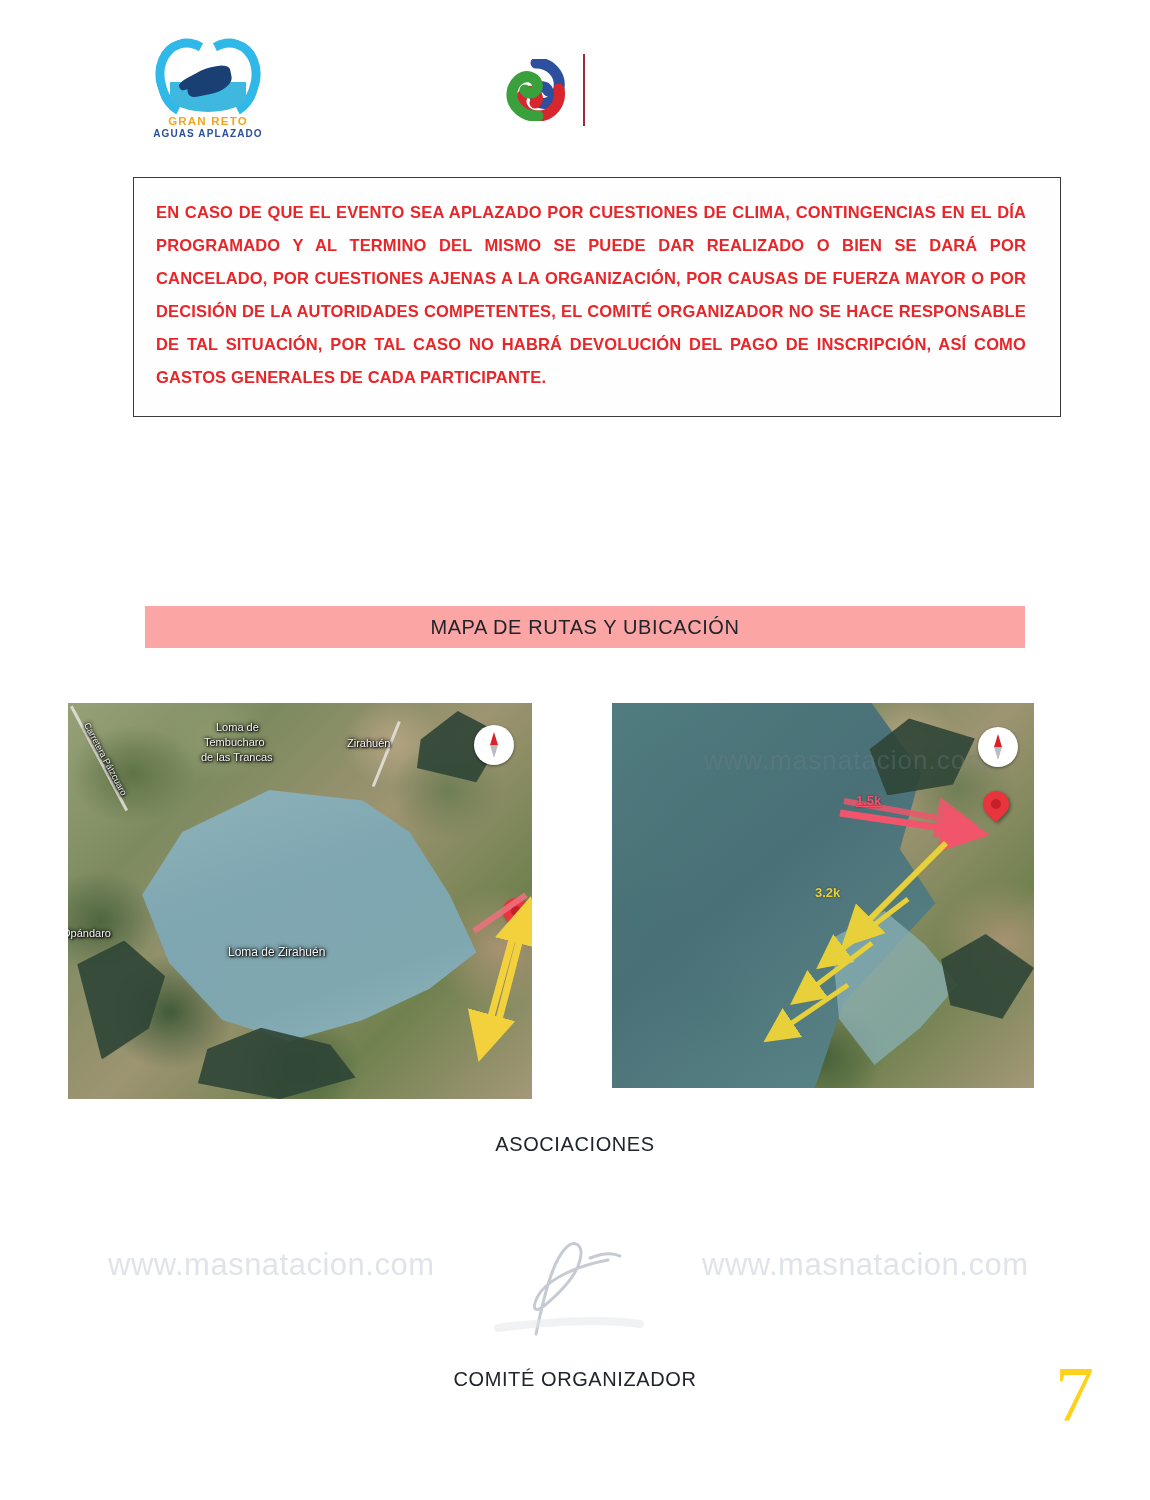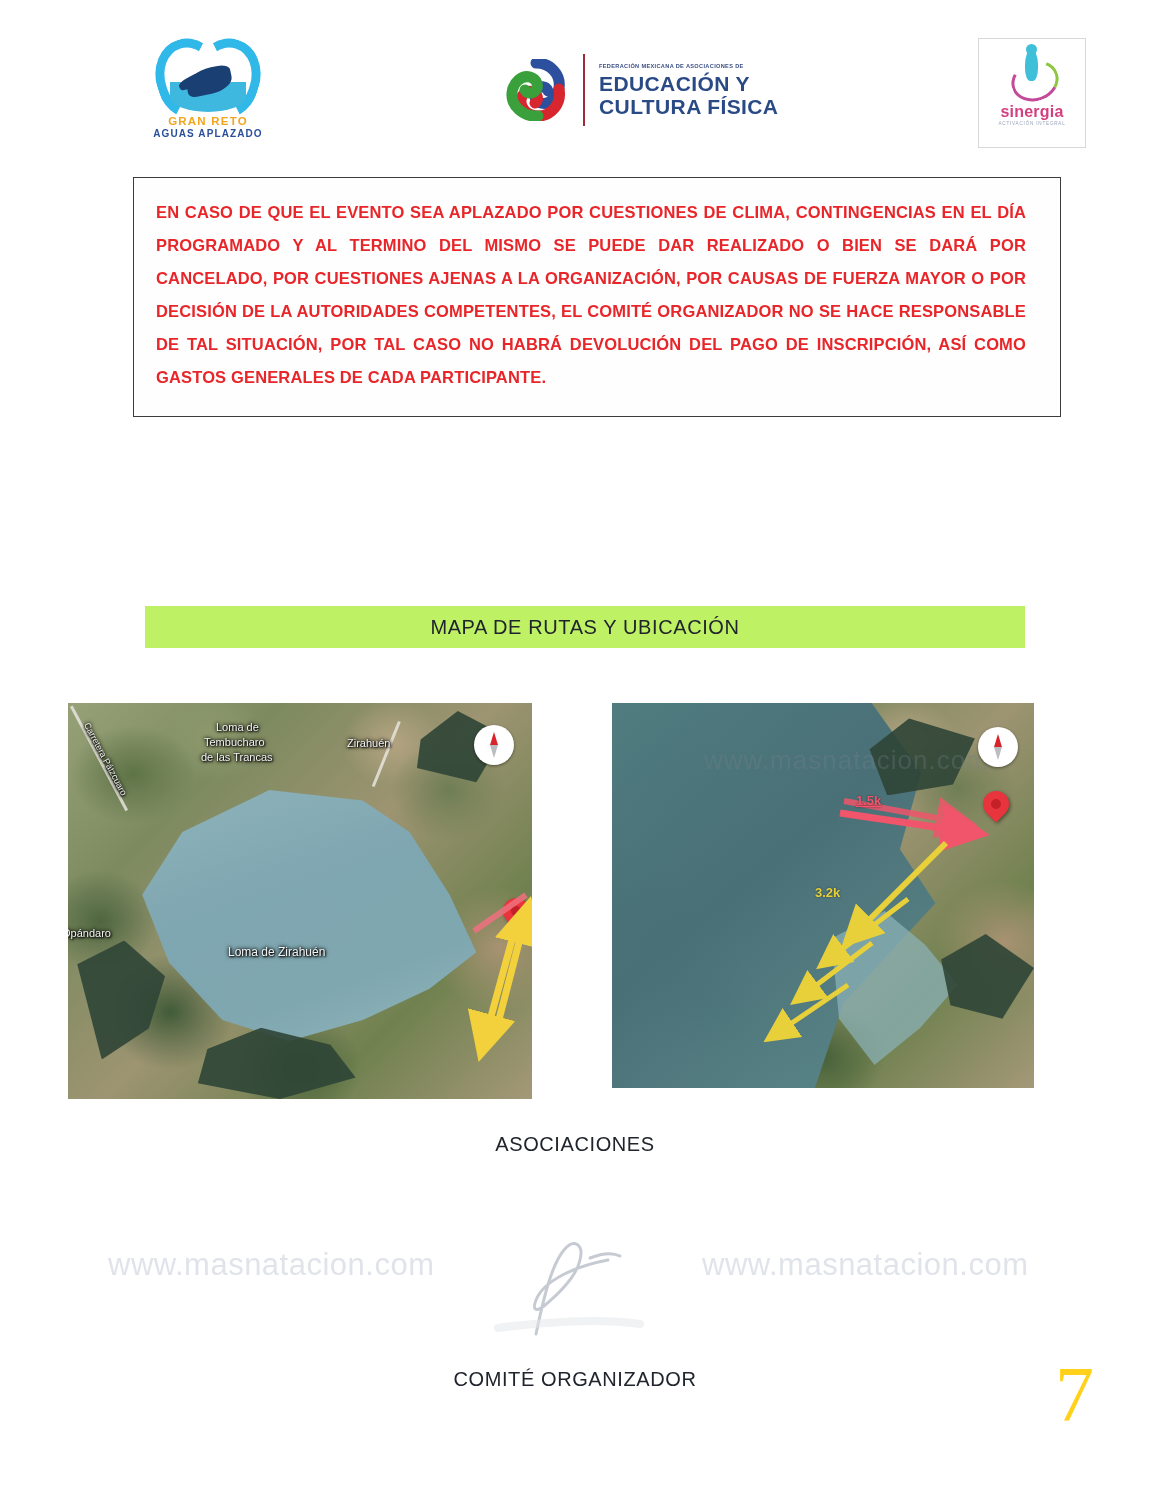--- a/index.html
+++ b/index.html
@@ -229,21 +229,21 @@
   }
   .imp-body p:last-child { margin-bottom: 0; }
 
   
   .section-banner {
     position: absolute;
     left: 145px;
     top: 606px;
     width: 880px;
     height: 42px;
-    background: #bef264;
+    background: #fca5a5;
     display: flex;
     align-items: center;
     justify-content: center;
   }
   .section-banner .label {
     font-size: 20px;
     color: #20242c;
     letter-spacing: 0.6px;
   }
 
@@ -459,36 +459,22 @@
 
   <div class="logo-fed">
     <div class="fed-mark">
       <svg width="62" height="62" viewBox="0 0 62 62" aria-hidden="true">
         <path d="M31 4 C46 4 56 16 54 29 C52 40 44 46 36 44 C30 42 28 36 31 31 C34 26 41 27 43 32" fill="none" stroke="#2c4f9e" stroke-width="11" stroke-linecap="round"></path>
         <path d="M54 30 C57 45 46 57 33 57 C22 57 15 49 16 41 C17 34 23 31 28 33 C33 35 34 41 30 44" fill="none" stroke="#d8262f" stroke-width="11" stroke-linecap="round"></path>
         <path d="M33 57 C18 58 6 47 7 34 C8 23 17 16 25 18 C32 20 34 27 31 31 C28 35 22 35 20 31" fill="none" stroke="#3aa03c" stroke-width="11" stroke-linecap="round"></path>
       </svg>
     </div>
     <div class="fed-divider"></div>
-    <div class="fed-text">
-      <div class="fed-tiny">FEDERACIÓN MEXICANA DE ASOCIACIONES DE</div>
-      <div class="fed-big">EDUCACIÓN Y</div>
-      <div class="fed-big">CULTURA FÍSICA</div>
-    </div>
   </div>
 
-  <div class="logo-sinergia">
-    <div class="sn-mark">
-      <span class="sn-head"></span>
-      <span class="sn-figure"></span>
-      <span class="sn-swirl"></span>
-    </div>
-    <div class="sn-word">sinergia</div>
-    <div class="sn-tag">ACTIVACIÓN INTEGRAL</div>
-  </div>
 
 </div>
 
 <div class="important-box">
   <div class="imp-body">
     <p>EN CASO DE QUE EL EVENTO SEA APLAZADO POR CUESTIONES DE CLIMA, CONTINGENCIAS EN EL DÍA PROGRAMADO Y AL TERMINO DEL MISMO SE PUEDE DAR REALIZADO O BIEN SE DARÁ POR CANCELADO, POR  CUESTIONES AJENAS A LA ORGANIZACIÓN, POR CAUSAS DE FUERZA MAYOR O POR DECISIÓN DE LA AUTORIDADES COMPETENTES, EL COMITÉ ORGANIZADOR NO SE HACE RESPONSABLE DE TAL SITUACIÓN, POR TAL CASO NO HABRÁ DEVOLUCIÓN DEL PAGO DE INSCRIPCIÓN, ASÍ COMO GASTOS GENERALES DE CADA PARTICIPANTE.</p>
   </div>
 </div>
 
 <div class="section-banner">

